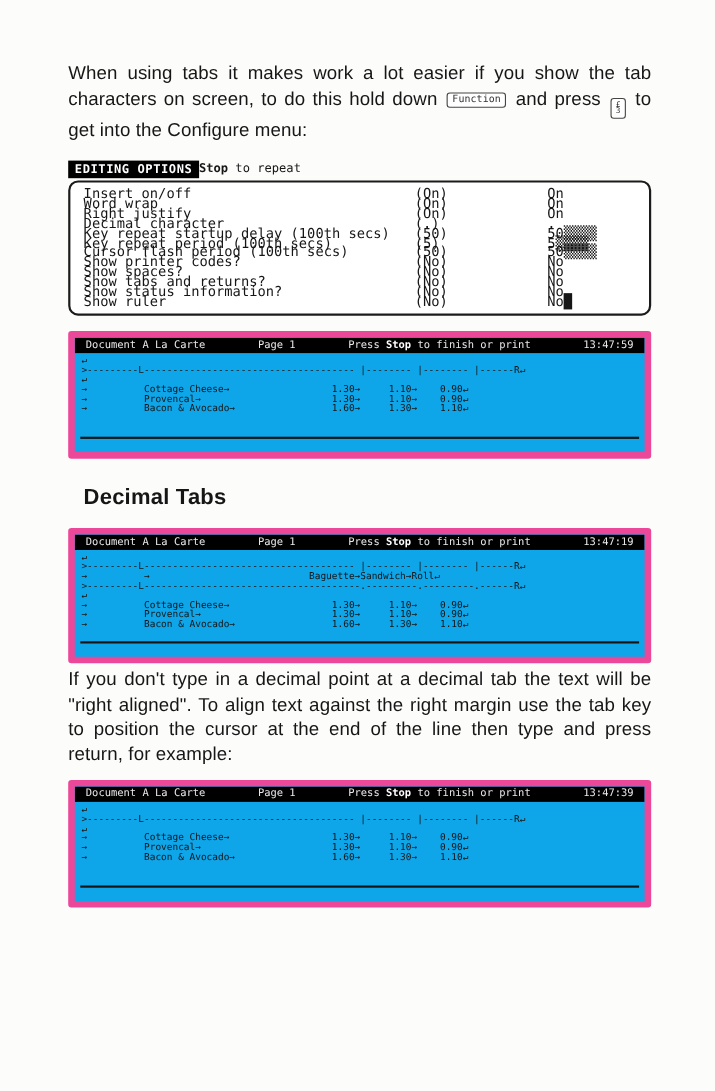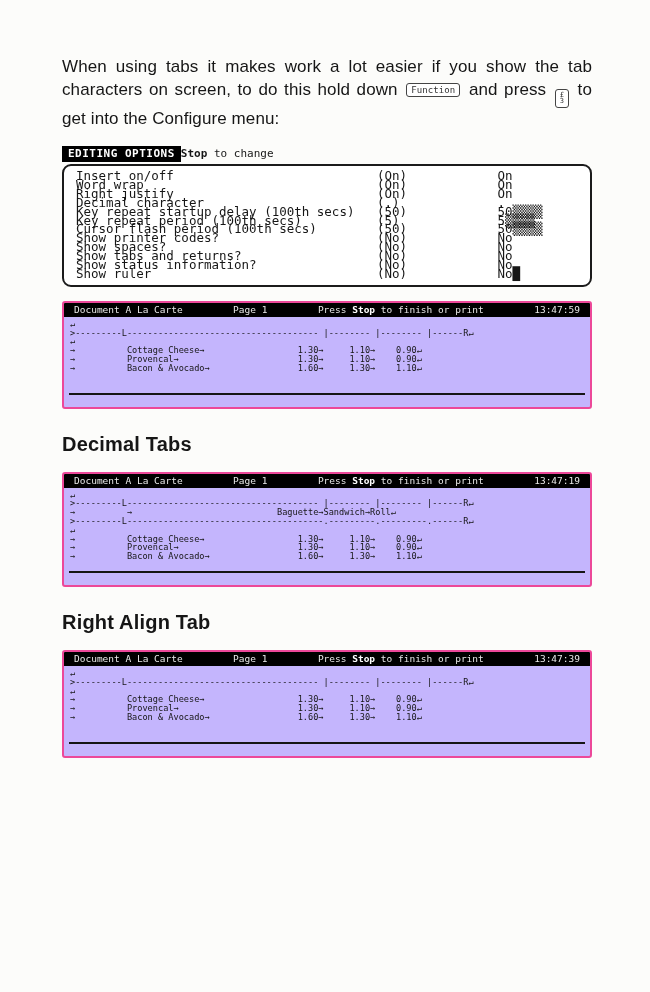--- a/index.html
+++ b/index.html
@@ -10,55 +10,55 @@
     font-family:"Liberation Sans", sans-serif;
     overflow:hidden;
   }
   .page{box-sizing:border-box;width:650px;height:960px;padding:56px 58px 0 62px;}
   .bodytext{
     font-size:17px;line-height:22.5px;letter-spacing:.1px;
     text-align:justify;margin:0 0 12px 0;
   }
   .heading{
     font-size:20px;font-weight:bold;letter-spacing:.2px;
-    margin:24px 0 16px 0;
+    margin:24px 0 16px 14px;
   }
   .mono-b{font-family:"DejaVu Sans Mono","DejaVu Sans",monospace;font-weight:bold;font-size:14.5px;}
   
   .keycap{
     display:inline-block;border:1px solid #444;border-radius:3px;
     padding:1px 4px;margin:0 2px;
     font-family:"DejaVu Sans Mono","DejaVu Sans",monospace;
     font-size:9px;line-height:10px;color:#333;vertical-align:2px;background:#fff;
   }
   .keycap.dual{
     display:inline-flex;flex-direction:column;align-items:center;
     font-size:7px;line-height:6.5px;padding:2px 4px;vertical-align:-2px;
   }
   .keycap.tiny{font-size:7px;line-height:8px;padding:1px 3px;border-radius:4px;}
   
   .cfg-header{
-    display:flex;align-items:center;white-space:pre;
+    display:flex;white-space:pre;
     font-family:"DejaVu Sans Mono","DejaVu Sans",monospace;
     font-size:11px;line-height:14px;margin:16px 0 2px 0;
   }
   .cfg-header .inv{background:#000;color:#fff;font-weight:bold;padding:1px 6px;letter-spacing:.5px;}
   .cfg-header b{font-weight:bold;}
   .cfg-box{
     border:2px solid #1b1b1b;border-radius:9px;background:#fff;
     padding:6px 6px 6px 12px;margin:0 0 14px 0;
   }
   .cfg-box pre{
     margin:0;white-space:pre;
     font-family:"DejaVu Sans Mono","DejaVu Sans",monospace;
     font-size:12.5px;line-height:8.9px;letter-spacing:0;
   }
   
   .screen{
-    border:2px solid #ec4899;border-radius:3px;background:#c4b5fd;
+    border:6px solid #ec4899;border-radius:3px;background:#0ea5e9;
     margin:12px 0 4px 0;overflow:hidden;
   }
   .titlebar{
     background:#000;color:#e8e8e8;white-space:pre;
     font-family:"DejaVu Sans Mono","DejaVu Sans",monospace;
     font-size:9.5px;line-height:14px;
     display:flex;justify-content:space-between;padding:0 10px;
   }
   .titlebar b{color:#fff;font-weight:bold;}
   .screen pre{
@@ -77,21 +77,21 @@
   <p class="bodytext"><span>When using tabs it makes work a lot easier if you show the tab characters on screen, to do this hold down</span>
     <span class="keycap"><span>Function</span></span>
     <span>and press</span>
     <span class="keycap dual">
         <span>£</span>
         <span>3</span>
       </span>
     <span>to get into the Configure menu:</span></p>
 
   <div class="cfg-header">
-    <span class="inv">EDITING OPTIONS</span><b>Stop</b><span> to change</span>
+    <span class="inv">EDITING OPTIONS</span><b>Stop</b><span> to repeat</span>
   </div>
   <div class="cfg-box">
     <pre>Insert on/off                           (On)            On
 Word wrap                               (On)            On
 Right justify                           (On)            On
 Decimal character                       (.)             .
 Key repeat startup delay (100th secs)   (50)            50▒▒▒▒
 Key repeat period (100th secs)          (5)             5▒▒▒▒
 Cursor flash period (100th secs)        (50)            50▒▒▒▒
 Show printer codes?                     (No)            No
@@ -131,21 +131,21 @@
 &gt;---------L------------------------------------- |-------- |-------- |------R↵
 →          →                            Baguette→Sandwich→Roll↵
 &gt;---------L--------------------------------------.---------.---------.------R↵
 ↵
 →          Cottage Cheese→                  1.30→     1.10→    0.90↵
 →          Provencal→                       1.30→     1.10→    0.90↵
 →          Bacon &amp; Avocado→                 1.60→     1.30→    1.10↵</pre>
     <div class="rule"></div>
   </div>
 
-  <div class="heading">Right Align Tab</div>
+  <p class="bodytext">If you don't type in a decimal point at a decimal tab the text will be "right aligned".  To align text against the right margin use the tab key to position the cursor at the end of the line then type and press return, for example:</p>
 
   <div class="screen">
     <div class="titlebar">
       <span>Document A La Carte</span>
       <span>Page 1</span>
       <span><span>Press </span><b>Stop</b><span> to finish or print</span></span>
       <span>13:47:39</span>
     </div>
     <pre>↵
 &gt;---------L------------------------------------- |-------- |-------- |------R↵

